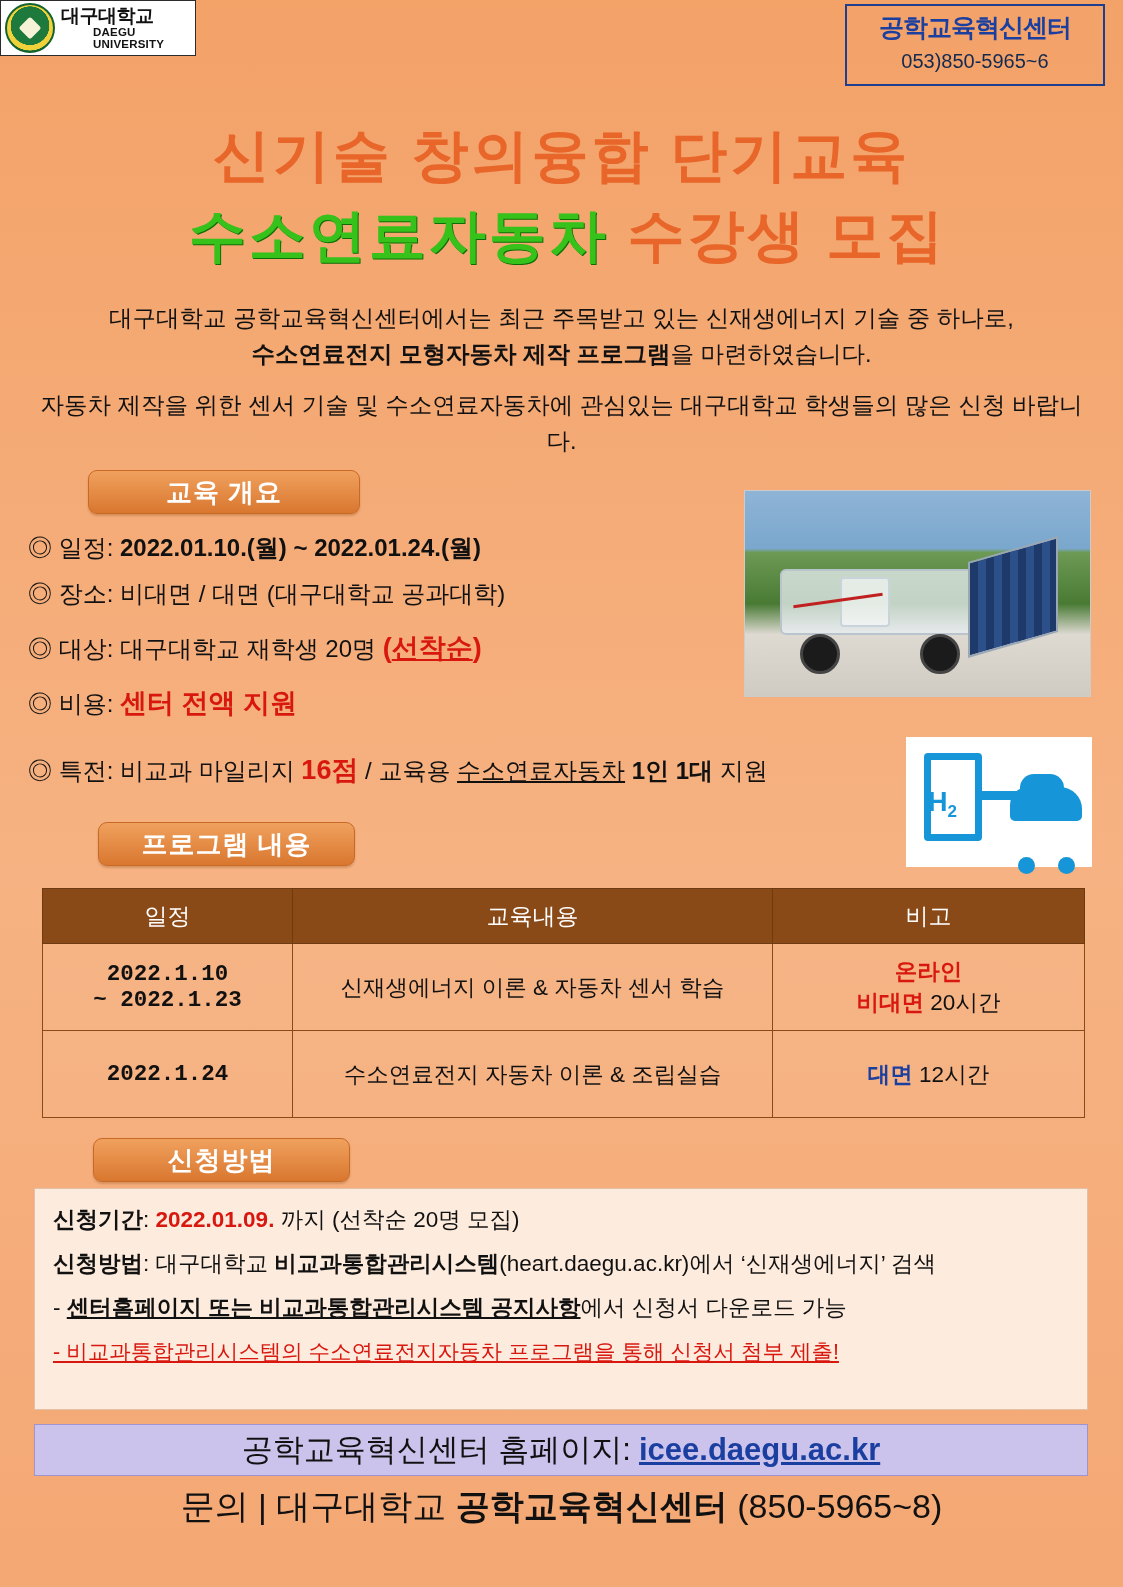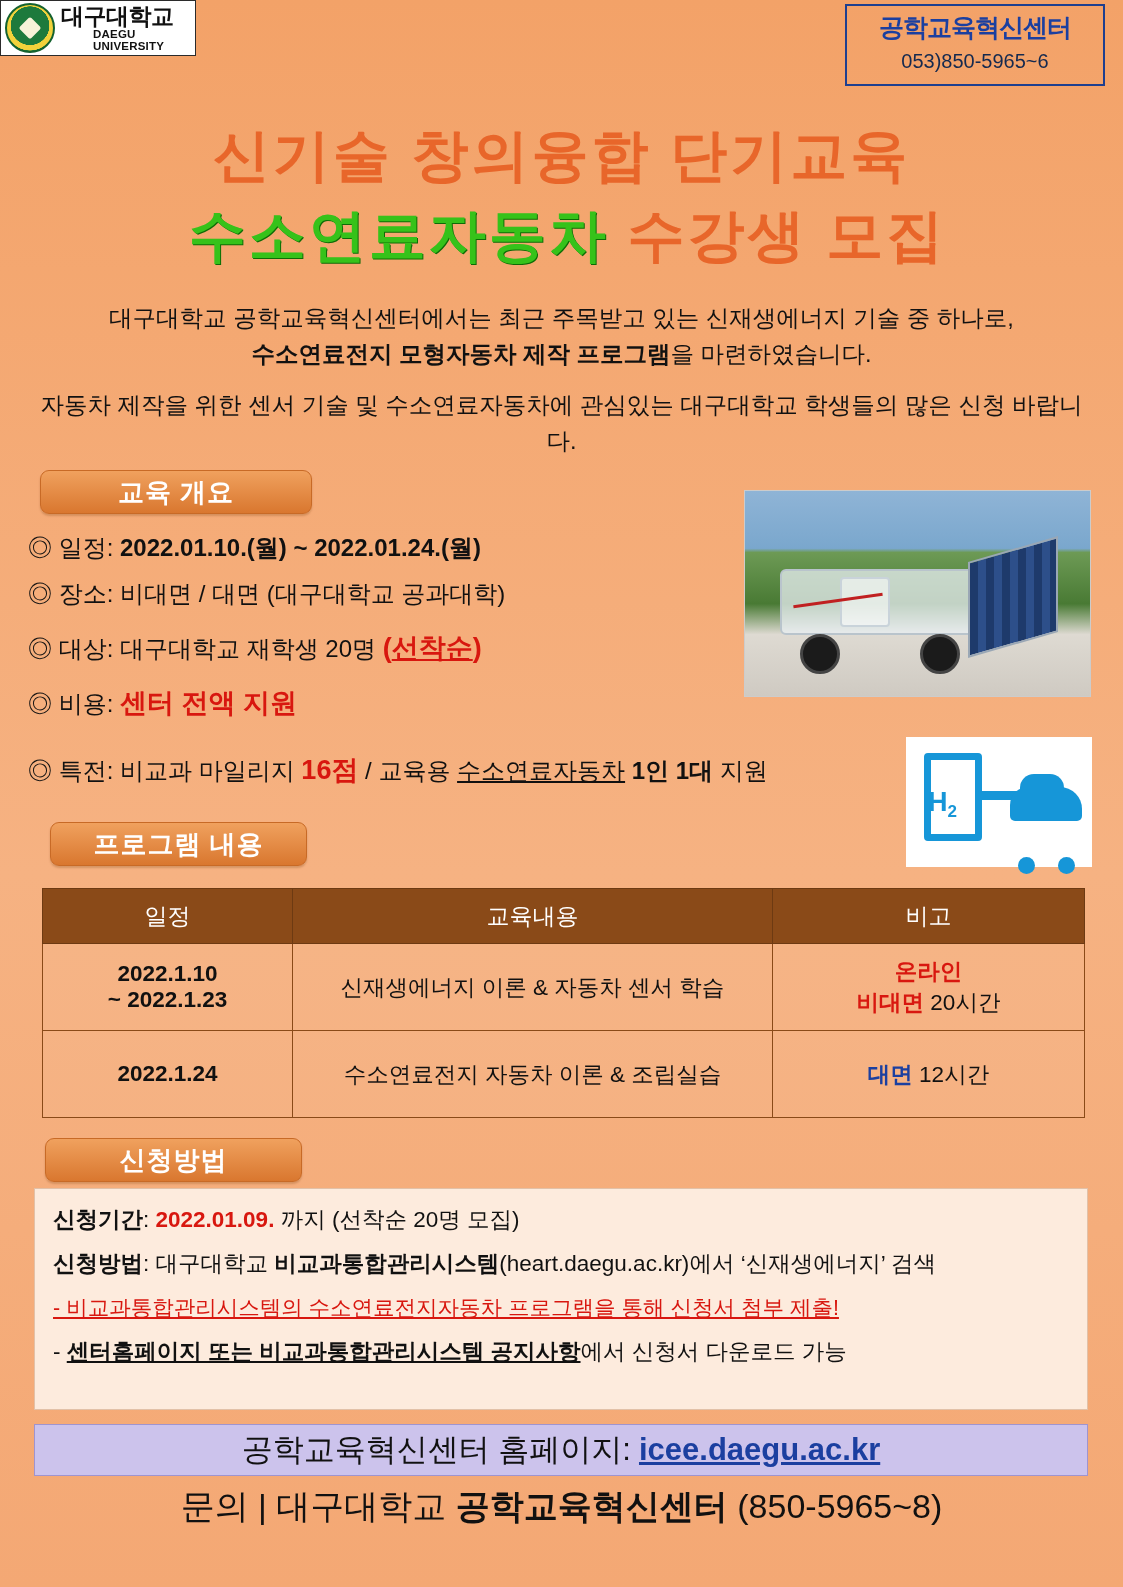--- a/index.html
+++ b/index.html
@@ -53,21 +53,21 @@
     margin: -8px 0 0 -8px;
     background: #f7f3d8;
     border-radius: 2px;
     transform: rotate(45deg);
   }
   .logo-text {
     margin-left: 6px;
     line-height: 1.05;
   }
   .logo-kr {
-    font-size: 23px;
+    font-size: 19px;
     font-weight: bold;
     color: #111;
     letter-spacing: -0.5px;
   }
   .logo-en {
     font-size: 11.5px;
     font-weight: bold;
     color: #111;
     letter-spacing: 0.2px;
     padding-left: 32px;
@@ -145,20 +145,21 @@
     background: linear-gradient(#f0a15e, #d9772f);
     border: 1px solid #c86a26;
     color: #ffffff;
     font-size: 26px;
     font-weight: bold;
     display: flex;
     align-items: center;
     justify-content: center;
     box-shadow: 0 2px 2px rgba(120,60,10,0.25);
     letter-spacing: 1px;
+    margin-left: 48px;
   }
   #ribbon-overview { left: 40px; top: 470px; width: 270px; }
   #ribbon-program  { left: 50px; top: 822px; width: 255px; }
   #ribbon-apply    { left: 45px; top: 1138px; width: 255px; }
   
   .ov {
     position: absolute;
     left: 28px;
     font-size: 24px;
     color: #111;
@@ -320,21 +321,21 @@
     border: 1px solid #8a4a18;
     height: 84px;
     font-size: 22.5px;
     text-align: center;
     color: #111;
     background: rgba(255,255,255,0.04);
   }
   table.prog col.c1 { width: 250px; }
   table.prog col.c2 { width: 480px; }
   table.prog col.c3 { width: 312px; }
-  td.date { font-weight: bold; font-size: 23px; }
+  td.date { font-weight: bold; font-size: 23px; font-family: Liberation Mono, monospace; }
   .on-red { color: #d8170f; font-weight: bold; }
   .on-blue { color: #1b3fa0; font-weight: bold; }
   .remark-sub { color: #111; font-weight: normal; }
   
   .apply-box {
     position: absolute;
     left: 34px;
     top: 1188px;
     width: 1054px;
     height: 222px;
@@ -490,24 +491,24 @@
   </table>
 
   <div class="apply-box">
     <p>
       <span class="lbl">신청기간</span><span>: </span><span class="r">2022.01.09.</span><span> 까지 (선착순 20명 모집)</span>
     </p>
     <p>
       <span class="lbl">신청방법</span><span>:  대구대학교 </span><b>비교과통합관리시스템</b><span>(heart.daegu.ac.kr)</span><span>에서 ‘신재생에너지’ 검색</span>
     </p>
     <p>
-      <span class="red-line">- 비교과통합관리시스템의 수소연료전지자동차 프로그램을 통해 신청서 첨부 제출!</span>
+      <span>- </span><span class="ul-b">센터홈페이지  또는  비교과통합관리시스템  공지사항</span><span>에서 신청서 다운로드 가능</span>
     </p>
     <p>
-      <span>- </span><span class="ul-b">센터홈페이지  또는  비교과통합관리시스템  공지사항</span><span>에서 신청서 다운로드 가능</span>
+      <span class="red-line">- 비교과통합관리시스템의 수소연료전지자동차 프로그램을 통해 신청서 첨부 제출!</span>
     </p>
   </div>
 
   <div class="homepage-bar">
     <span>공학교육혁신센터 홈페이지:</span>
     <a href="#">icee.daegu.ac.kr</a>
   </div>
 
   <div class="footer">
     <span>문의 | 대구대학교 </span><b>공학교육혁신센터</b><span> (850-5965~8)</span>

